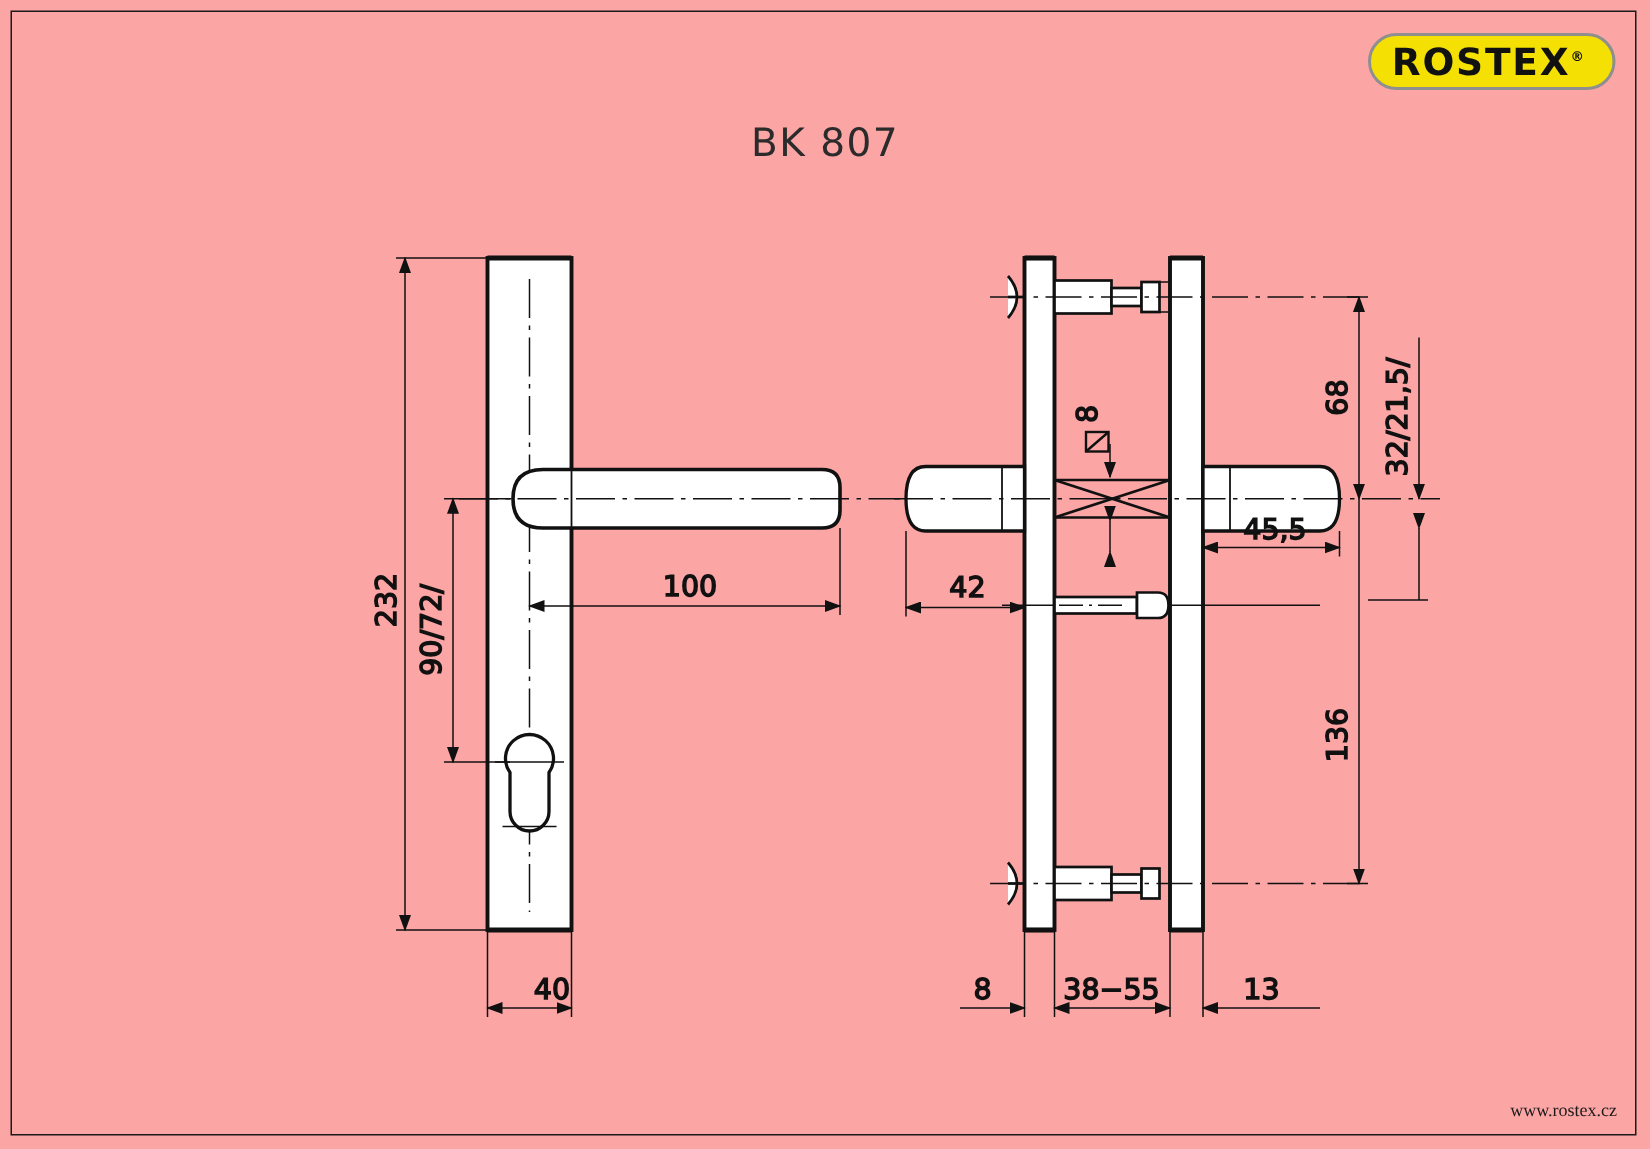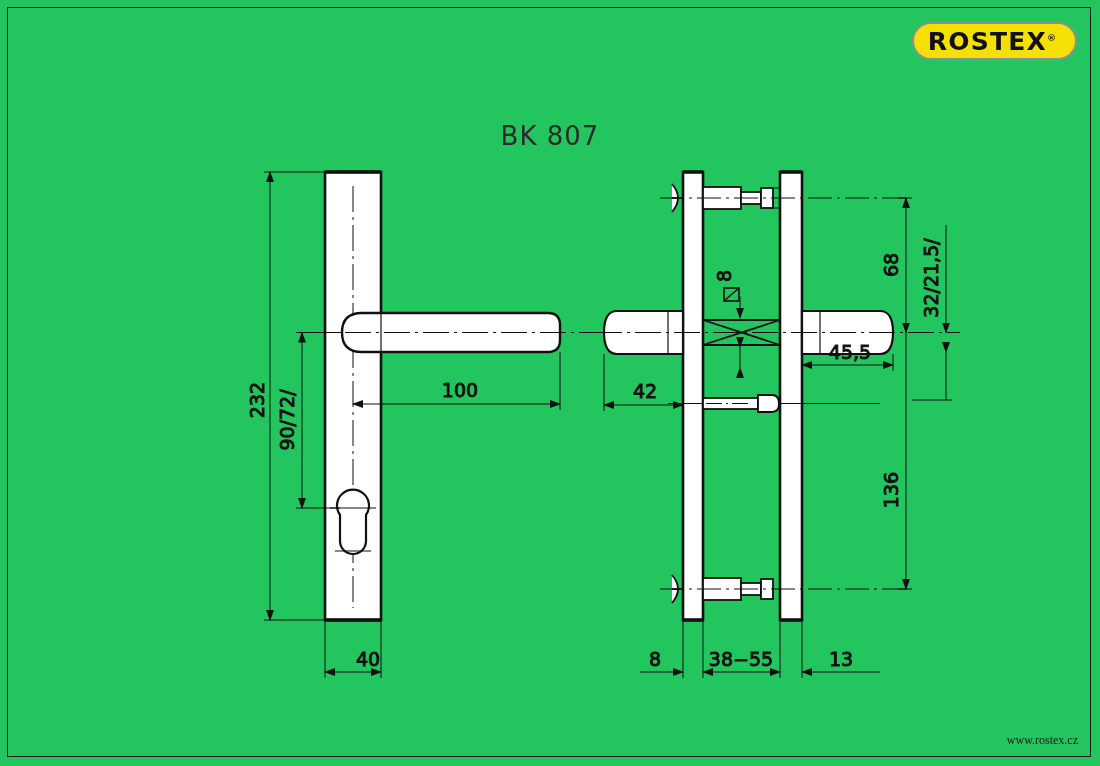--- a/index.html
+++ b/index.html
@@ -4,21 +4,21 @@
 <style>
   html, body {
     margin: 0;
     padding: 0;
     background: #ffffff;
   }
   #page {
     position: relative;
     width: 1100px;
     height: 766px;
-    background: #22c55e;
+    background: #fca5a5;
     font-family: "Liberation Sans", sans-serif;
     overflow: hidden;
   }
   #frame {
     position: absolute;
     left: 7px;
     top: 7px;
     width: 1084px;
     height: 750px;
     border: 1px solid #1a1a1a;
@@ -60,21 +60,20 @@
   .title {
     position: absolute;
     left: 0;
     top: 81px;
     width: 1100px;
     text-align: center;
     font-size: 26px;
     color: #2b2b2b;
     letter-spacing: 1px;
     font-family: "DejaVu Sans", sans-serif;
-    margin-top: 40px;
   }
   .footer {
     position: absolute;
     right: 22px;
     bottom: 18px;
     font-family: "Liberation Serif", serif;
     font-size: 12px;
     color: #1a1a1a;
   }
   text.dim {

